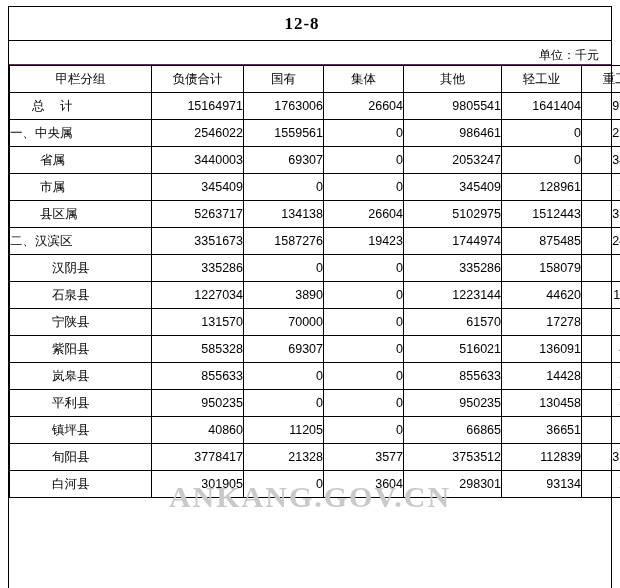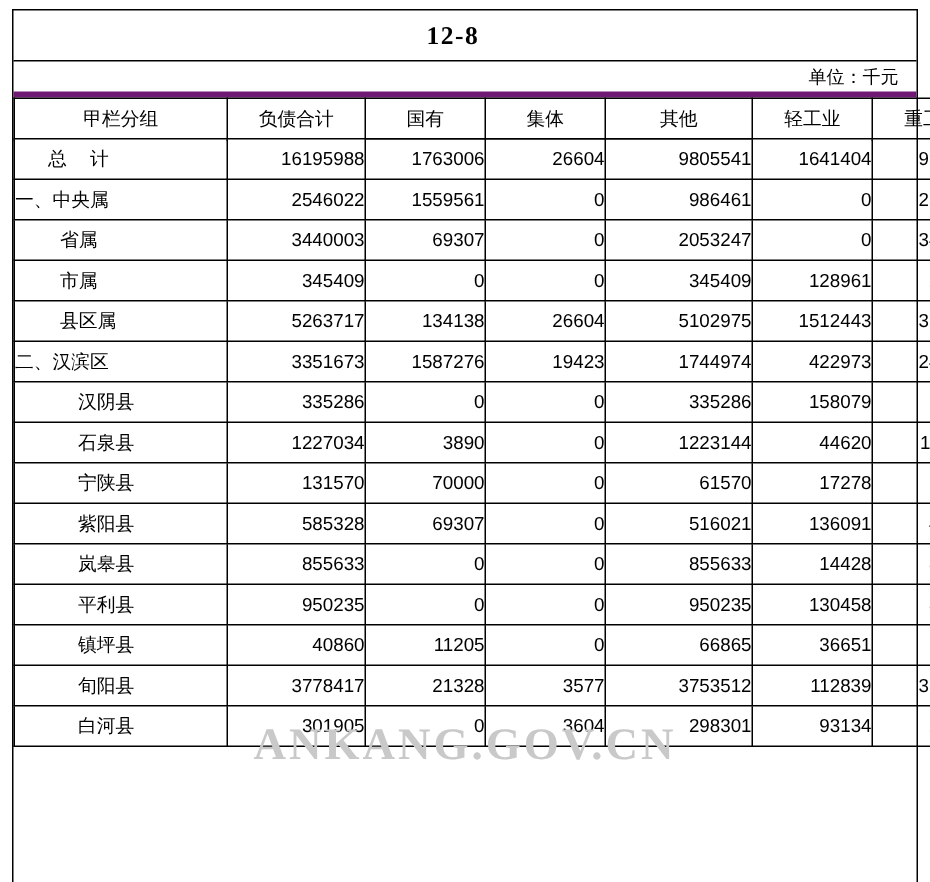--- a/index.html
+++ b/index.html
@@ -43,25 +43,25 @@
     font-weight: bold;
     letter-spacing: 1px;
     font-family: "Liberation Serif", serif;
   }
   .title-num {
     margin-right: 16px;
   }
   .unit-row {
     height: 24px;
     display: flex;
-    align-items: center;
+    align-items: flex-end;
     justify-content: flex-end;
     padding-right: 12px;
     box-sizing: border-box;
-    border-bottom: 4px solid #701a75;
+    border-bottom: 1px solid #701a75;
   }
   .unit-text {
     font-size: 12px;
   }
   table.data {
     border-collapse: collapse;
     width: 602px;
     table-layout: fixed;
   }
   table.data th, table.data td {
@@ -151,21 +151,21 @@
           <th>集体</th>
           <th>其他</th>
           <th class="hdr-tall" rowspan="2">轻工业</th>
           <th class="hdr-tall" rowspan="2">重工业</th>
         </tr>
         <tr></tr>
       </thead>
       <tbody>
           <tr>
             <td class="rowlabel no-left-border total">总    计</td>
-            <td class="num">16195988</td>
+            <td class="num">15164971</td>
             <td class="num">1763006</td>
             <td class="num">26604</td>
             <td class="num">9805541</td>
             <td class="num">1641404</td>
             <td class="num">9953747</td>
           </tr>
           <tr>
             <td class="rowlabel no-left-border">一、中央属</td>
             <td class="num">2546022</td>
             <td class="num">1559561</td>
@@ -200,21 +200,21 @@
             <td class="num">5102975</td>
             <td class="num">1512443</td>
             <td class="num">3751274</td>
           </tr>
           <tr>
             <td class="rowlabel no-left-border">二、汉滨区</td>
             <td class="num">3351673</td>
             <td class="num">1587276</td>
             <td class="num">19423</td>
             <td class="num">1744974</td>
-            <td class="num">422973</td>
+            <td class="num">875485</td>
             <td class="num">2476188</td>
           </tr>
           <tr>
             <td class="rowlabel no-left-border indent2">汉阴县</td>
             <td class="num">335286</td>
             <td class="num">0</td>
             <td class="num">0</td>
             <td class="num">335286</td>
             <td class="num">158079</td>
             <td class="num">177202</td>

